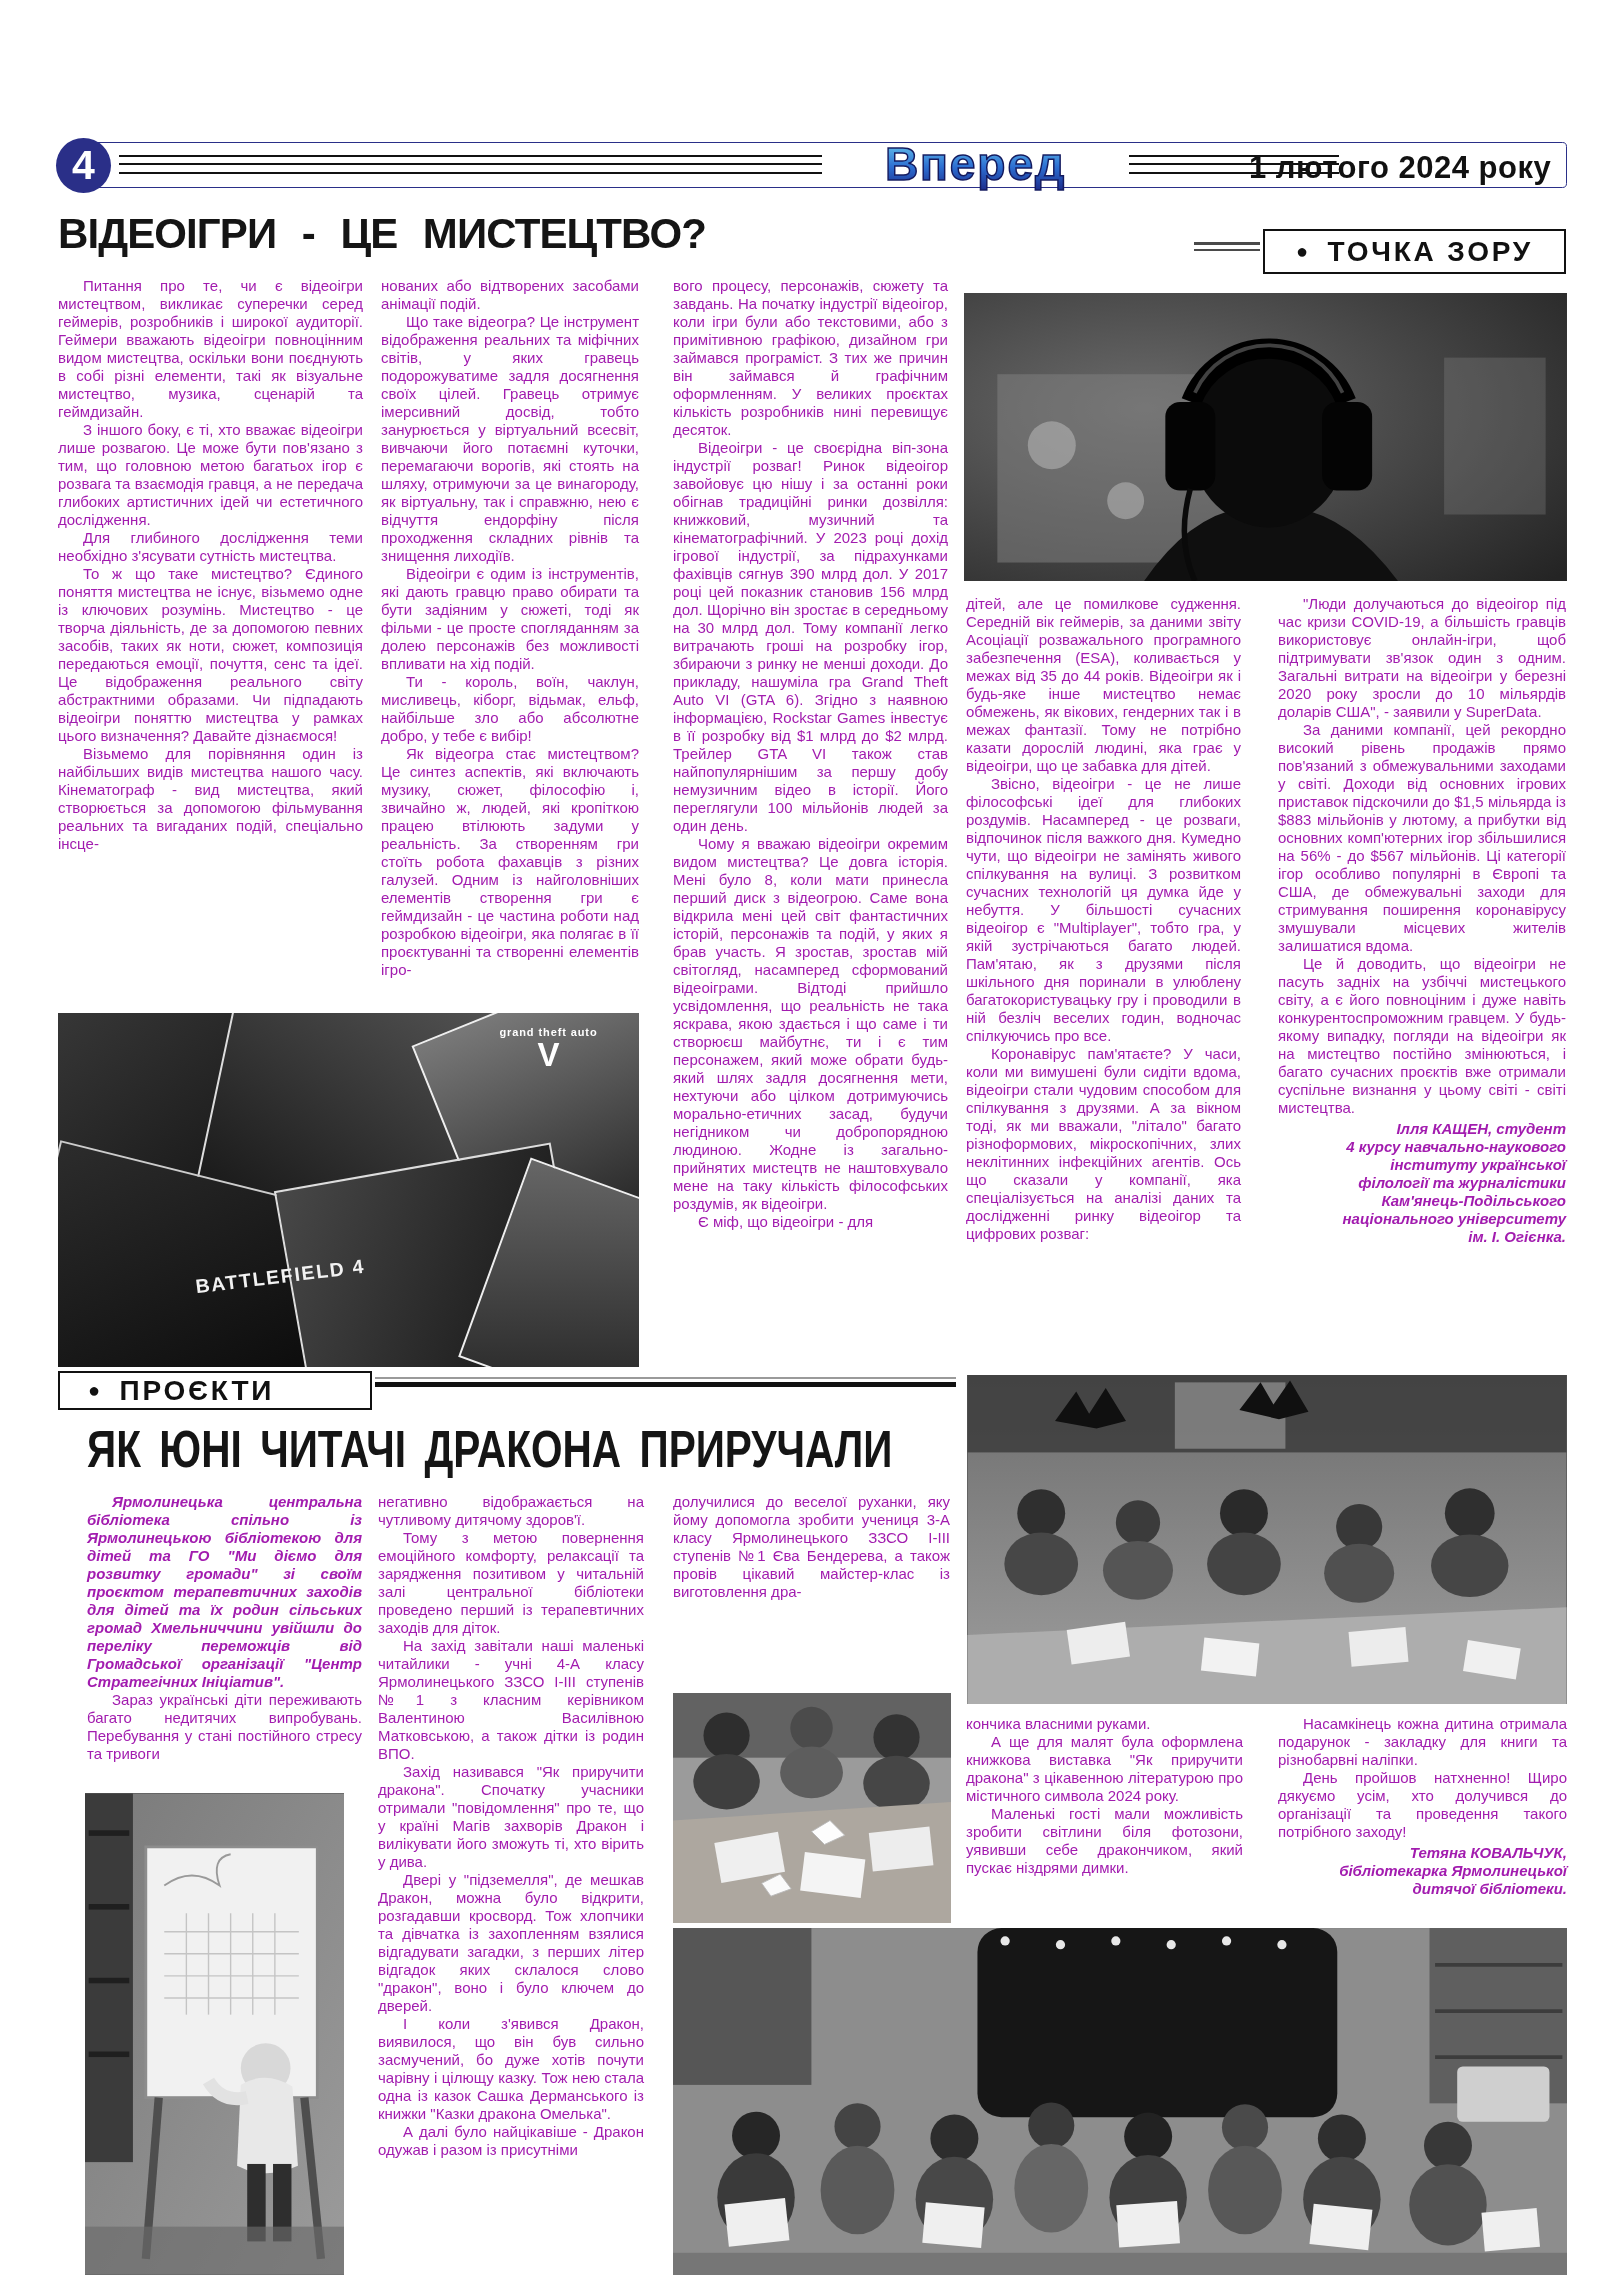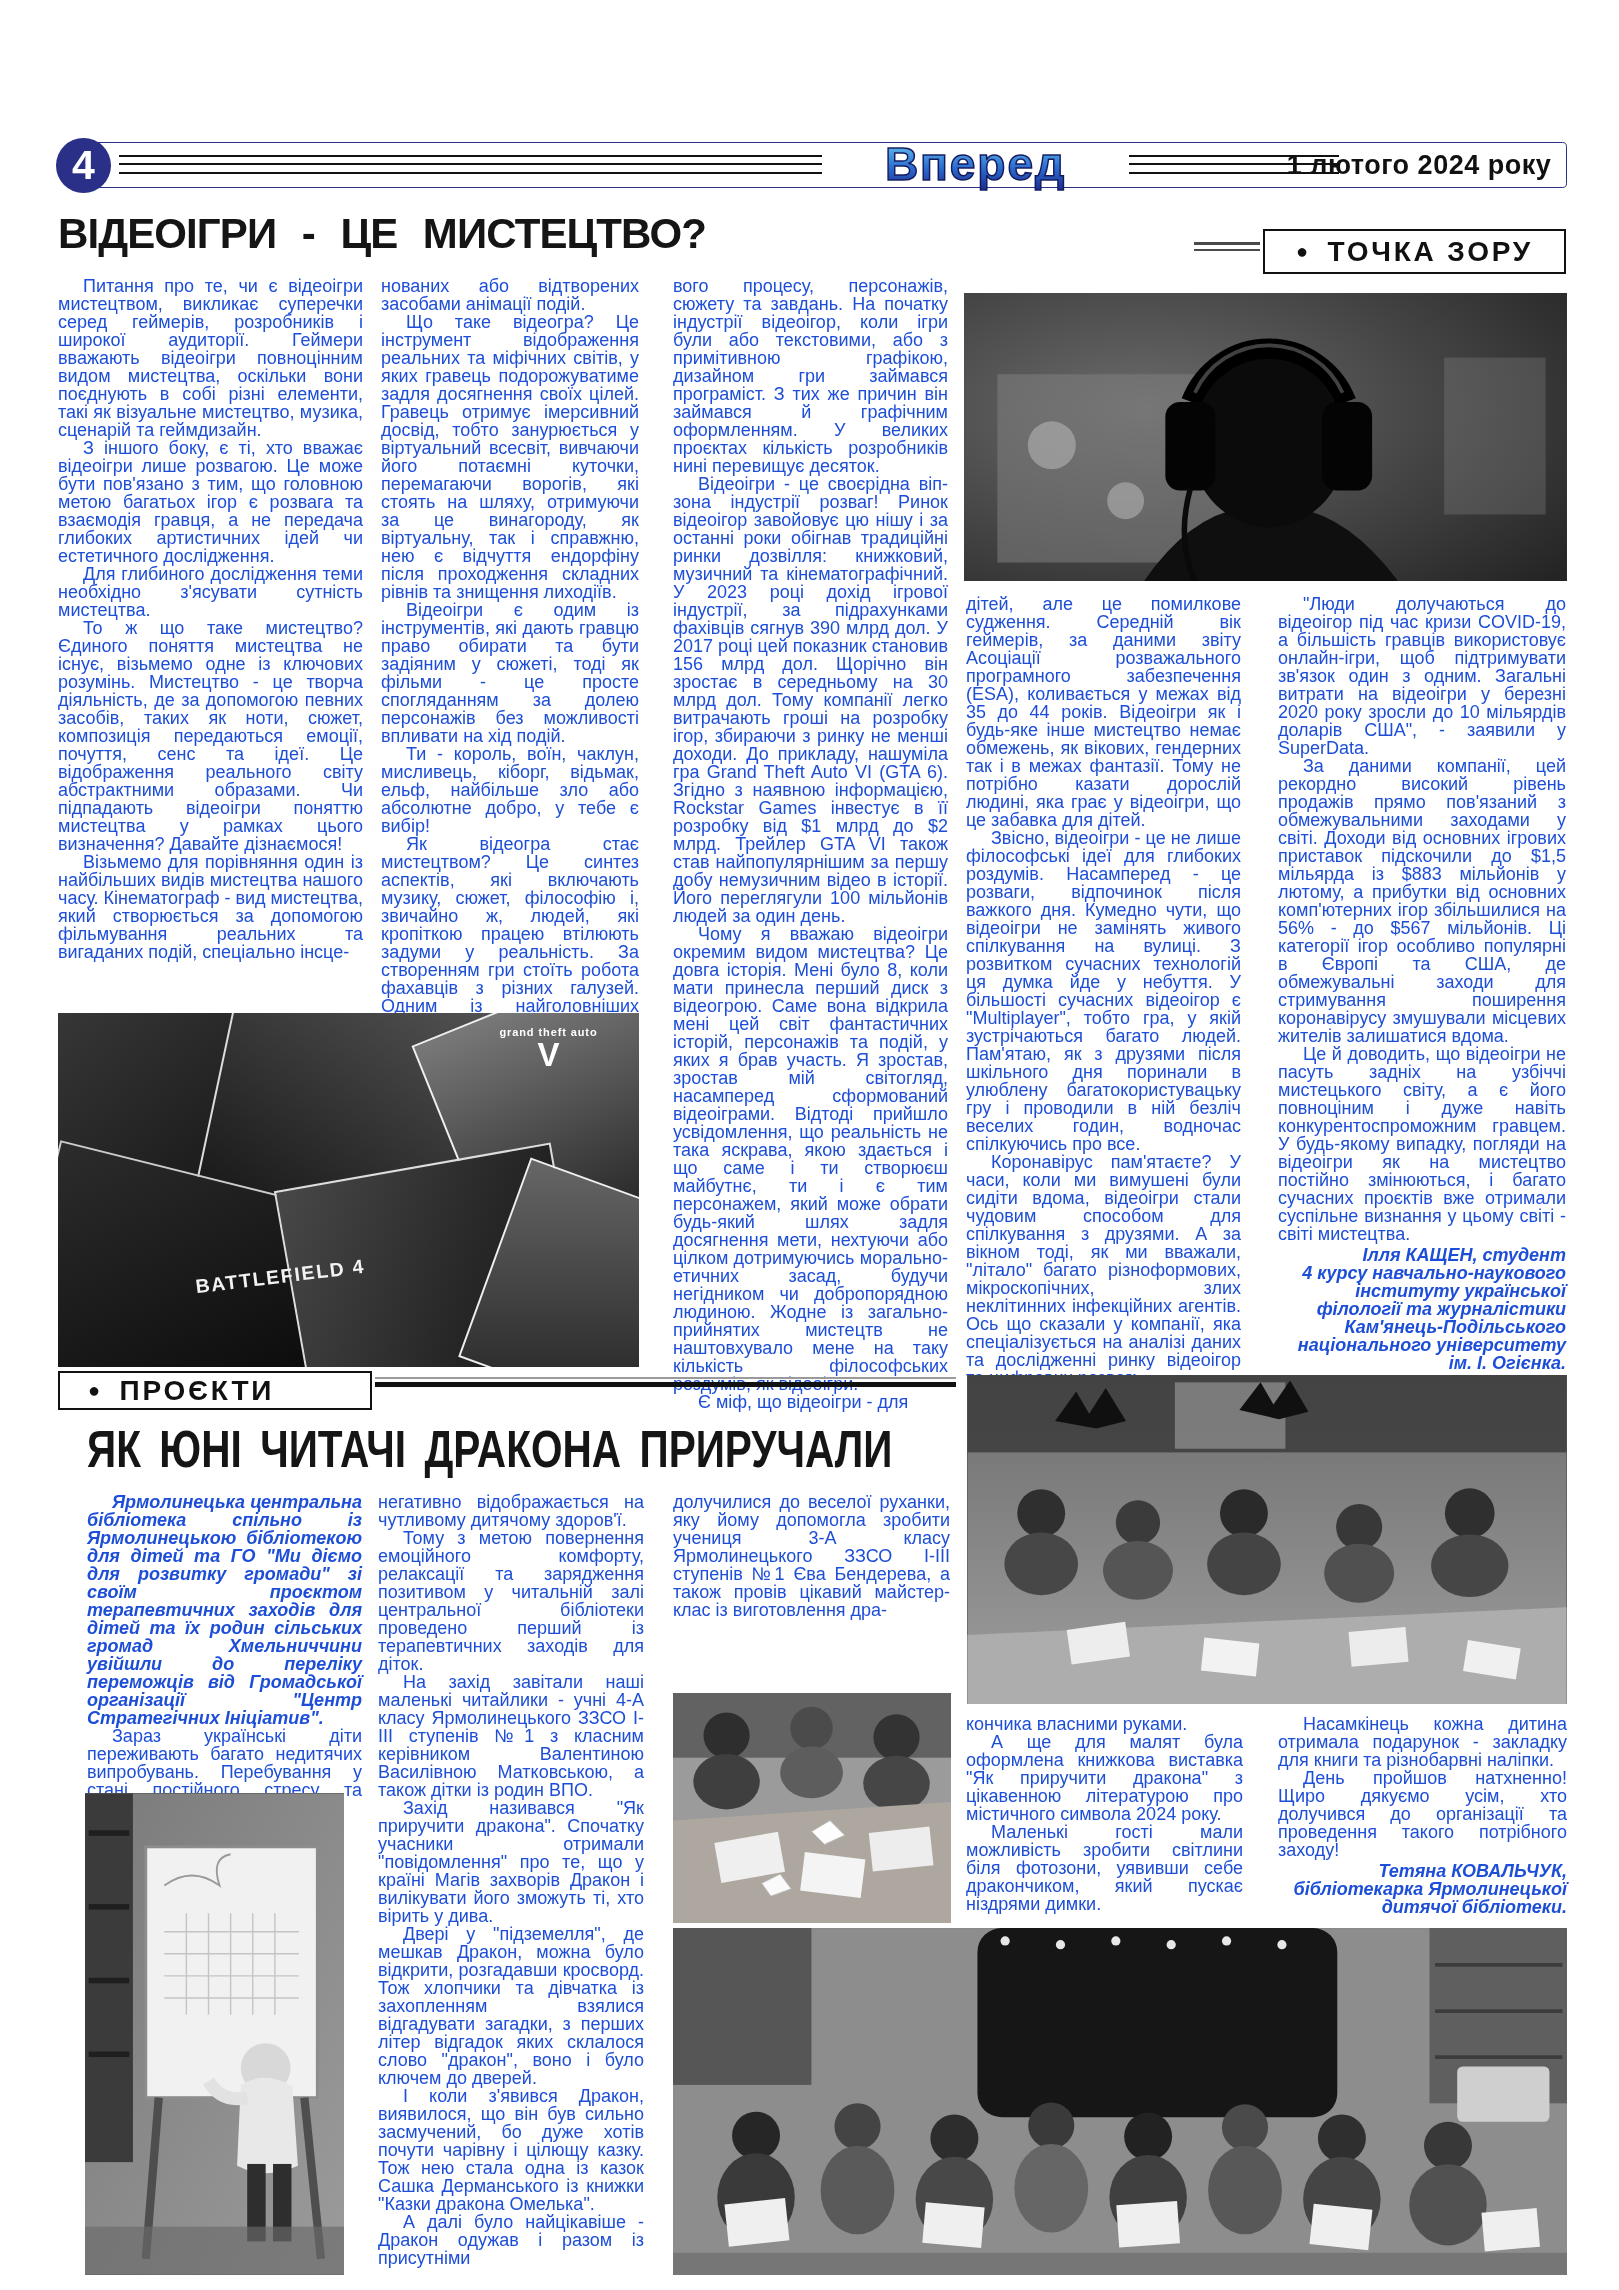--- a/index.html
+++ b/index.html
@@ -9,32 +9,32 @@
   .head-box{position:absolute;left:90px;top:142px;width:1475px;height:44px;
             border:1.8px solid #2a2f88;border-radius:4.6px;background:#fff;}
   .page-num{position:absolute;left:56px;top:138px;width:55px;height:55px;background:#2a2f88;
             border-radius:50%;color:#fff;font-size:41px;font-weight:bold;
             display:flex;align-items:center;justify-content:center;z-index:3;}
   .rules{position:absolute;height:20px;top:12px;
          background:linear-gradient(#111 0 1.8px,transparent 1.8px 8.3px,#111 8.3px 10px,transparent 10px 17.5px,#111 17.5px 19.4px,transparent 19.4px);}
   .rules.left{left:28px;width:703px;}
   .rules.right{left:1038px;width:210px;}
   .logo-wrap{position:absolute;left:734px;top:-9.2px;width:301px;height:61px;}
-  .date{position:absolute;right:14.8px;top:7.4px;font-size:27px;font-weight:bold;letter-spacing:0.5px;}
+  .date{position:absolute;right:14.8px;top:7.4px;font-size:31px;font-weight:bold;letter-spacing:0.5px;}
   
   .h1{position:absolute;left:58px;top:210px;font-size:42px;font-weight:bold;
       letter-spacing:-0.9px;word-spacing:14.8px;white-space:nowrap;color:#151515;}
   .connector{position:absolute;left:1194px;top:242px;width:66px;height:10px;
              background:linear-gradient(#4a4a4a 0 2.8px,transparent 2.8px 6.5px,#4a4a4a 6.5px 9.2px,transparent 9.2px);}
   .kicker{position:absolute;display:flex;align-items:center;border:2.8px solid #111;background:#fff;
           font-weight:bold;font-size:28px;letter-spacing:2.8px;}
   .kicker .bullet{font-size:20px;margin-right:16.6px;}
   .kicker1{left:1263px;top:229px;width:299px;height:41px;justify-content:center;}
   .kicker2{left:58px;top:1371px;width:314px;height:39px;padding-left:28px;box-sizing:border-box;justify-content:flex-start;}
-  .bodytext{position:absolute;font-size:18px;line-height:18px;text-align:justify;color:#1d4ed8;}
+  .bodytext{position:absolute;font-size:15px;line-height:18px;text-align:justify;color:#a21caf;}
   .bodytext p{margin:0;text-indent:25px;}
   .cont p:first-child{text-indent:0;}
   .author{margin-top:2.8px;font-weight:bold;font-style:italic;text-align:right;line-height:18px;}
   .author p{text-indent:0;}
   .intro p{font-weight:bold;font-style:italic;}
   .c1{left:58px;top:277px;width:305px;}
   .c2{left:381px;top:277px;width:258px;}
   .c3{left:673px;top:277px;width:275px;}
   .c4{left:966px;top:595px;width:275px;}
   .c5{left:1278px;top:595px;width:288px;}

